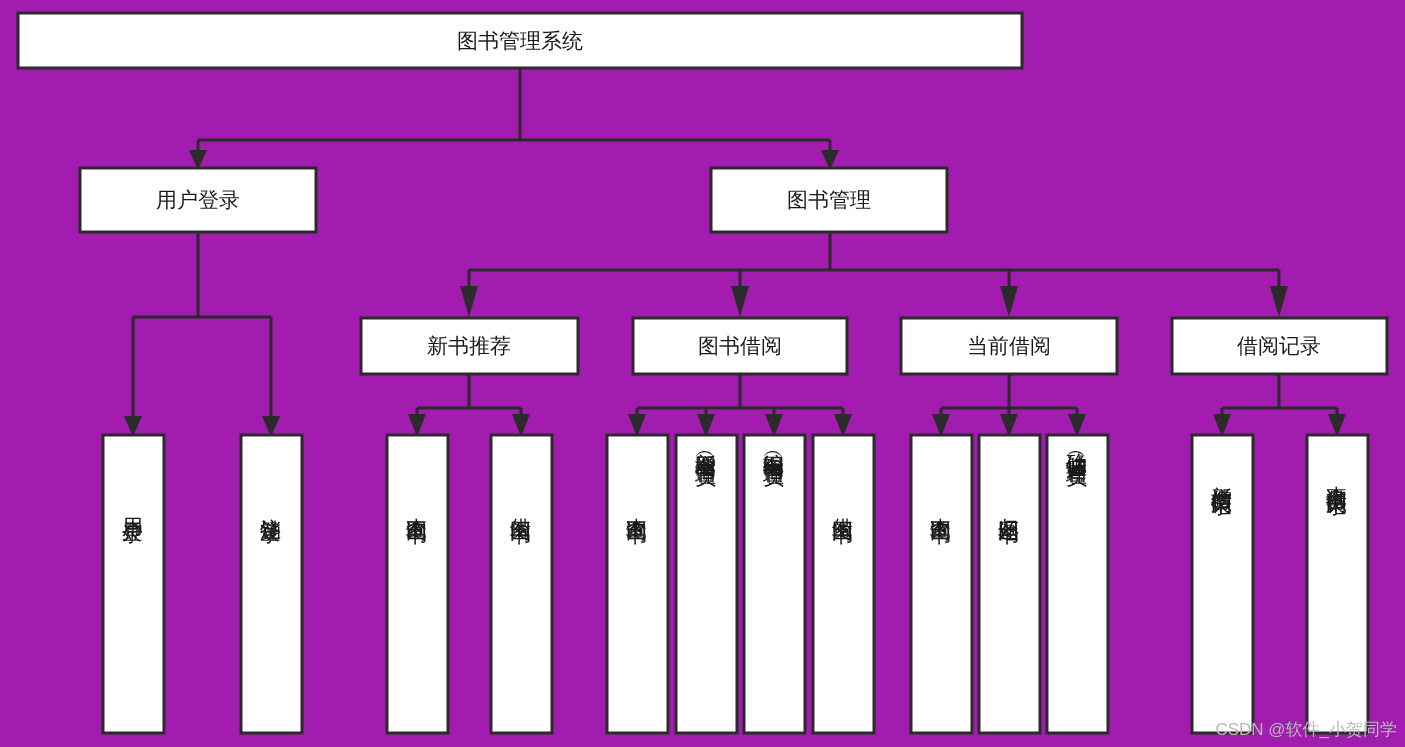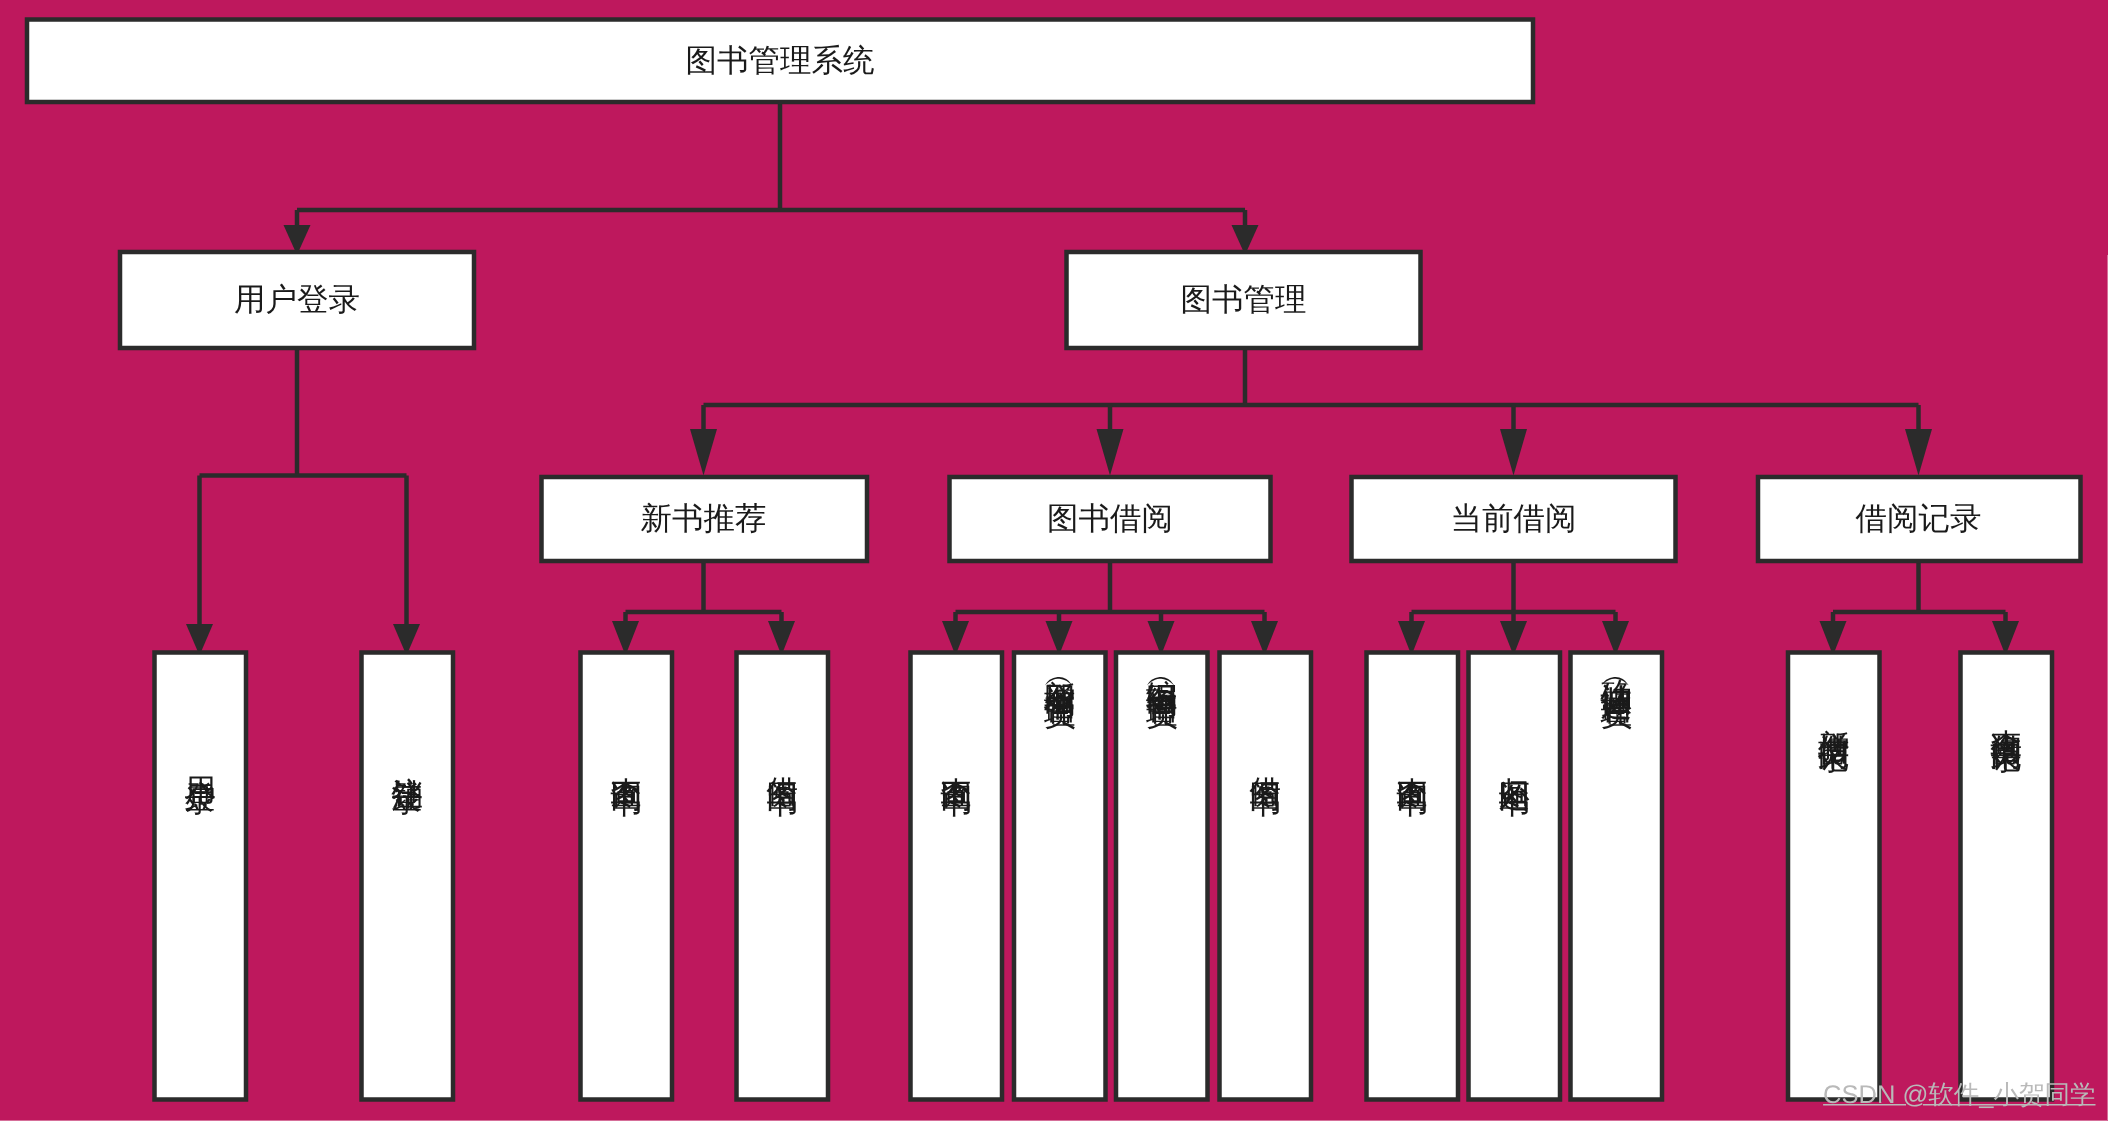--- a/index.html
+++ b/index.html
@@ -10,21 +10,21 @@
   body {
     width: 1405px;
     height: 747px;
     font-family: "Liberation Sans", "DejaVu Sans", sans-serif;
     overflow: hidden;
   }
   #diagram-root {
     position: relative;
     width: 1405px;
     height: 747px;
-    background: #be185d;
+    background: #a21caf;
   }
   svg.canvas {
     position: absolute;
     left: 0;
     top: 0;
     width: 1405px;
     height: 747px;
     display: block;
   }
   .node-rect {
@@ -59,21 +59,20 @@
   }
   .watermark {
     position: absolute;
     right: 8px;
     bottom: 6px;
     font-family: "Liberation Sans", "DejaVu Sans", sans-serif;
     font-size: 17px;
     color: #b9b9b9;
     white-space: nowrap;
     pointer-events: none;
-    text-decoration: underline;
   }
 </style>
 </head>
 <body>
 
 <div id="diagram-root">
 
   <svg class="canvas" viewBox="0 0 1405 747">
 
     <g>

